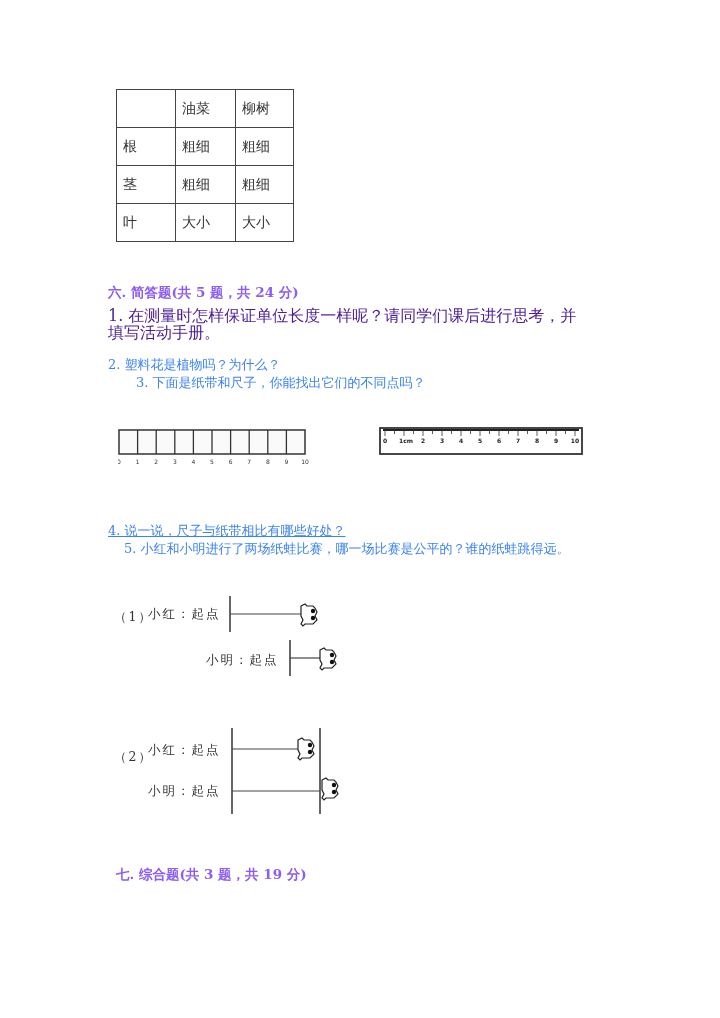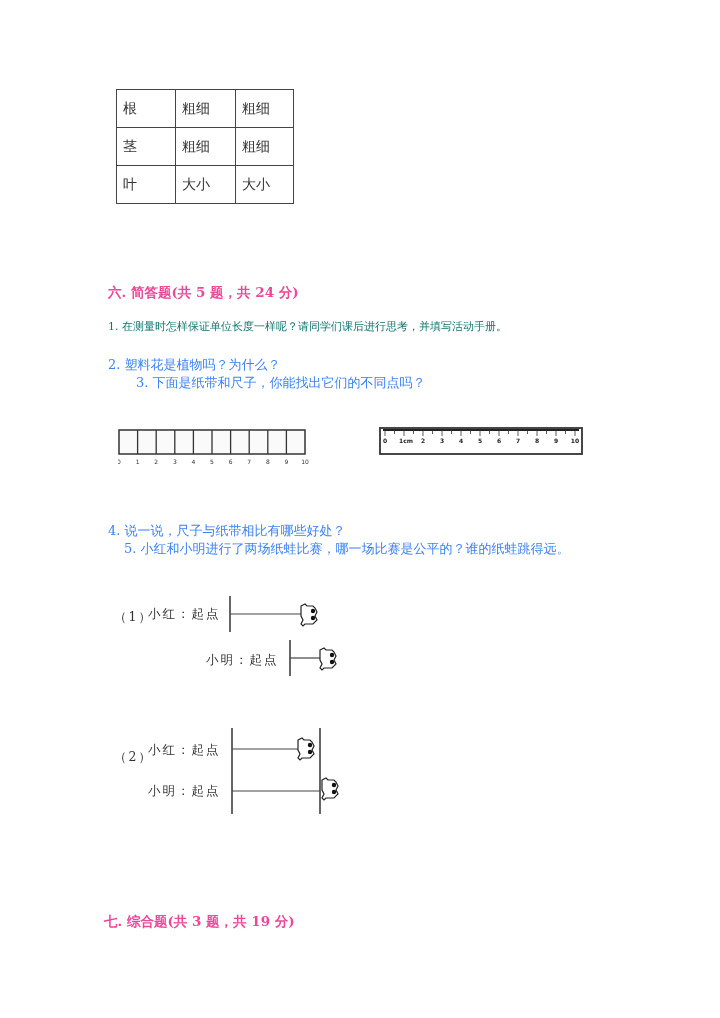--- a/index.html
+++ b/index.html
@@ -5,30 +5,35 @@
   html, body { margin:0; padding:0; background:#ffffff; }
   body { width:720px; height:1018px; position:relative; overflow:hidden;
          font-family:"DejaVu Serif", "Liberation Serif", serif; color:#222; }
   .abs { position:absolute; }
   table.traits { position:absolute; left:116px; top:89px; border-collapse:collapse;
                  font-family:"DejaVu Sans","Liberation Sans",sans-serif; font-size:14px; color:#333; }
   table.traits td { border:1.5px solid #444; height:37px; padding:0 6px; vertical-align:middle; }
   table.traits td.c0 { width:46px; }
   table.traits td.c1 { width:47px; }
   table.traits td.c2 { width:45px; }
-  .heading { font-size:13.5px; font-weight:bold; color:#ec4899; }
+  .heading { font-size:13.5px; font-weight:bold; color:#8b5cf6; }
   .line { font-size:13px; line-height:19px; color:#3b82f6; white-space:nowrap; }
-  .q1wrap { position:absolute; left:108px; top:318px; width:480px; font-size:11px; line-height:17px; color:#0f766e; }
+  .q1wrap { position:absolute; left:108px; top:307px; width:480px; font-size:16px; line-height:17px; color:#4c1d95; }
   .lbl { font-size:12.5px; color:#333; letter-spacing:2px; }
 </style>
 </head>
 <body>
 
 <table class="traits">
   <tbody>
+      <tr>
+    <td class="c0"></td>
+    <td class="c1">油菜</td>
+    <td class="c2">柳树</td>
+  </tr>
   <tr>
     <td class="c0">根</td>
     <td class="c1">粗细</td>
     <td class="c2">粗细</td>
   </tr>
   <tr>
     <td class="c0">茎</td>
     <td class="c1">粗细</td>
     <td class="c2">粗细</td>
   </tr>
@@ -112,21 +117,21 @@
         <text x="101" y="16">5</text>
       <text x="120" y="16">6</text>
         <text x="139" y="16">7</text>
         <text x="158" y="16">8</text>
       <text x="177" y="16">9</text>
         <text x="196" y="16">10</text>
     </g>
   </svg>
 </div>
 
-<div class="abs line" style="left:108px; top:521px;">4. 说一说，尺子与纸带相比有哪些好处？</div>
+<div class="abs line" style="left:108px; top:521px;text-decoration:underline;">4. 说一说，尺子与纸带相比有哪些好处？</div>
 <div class="abs line" style="left:108px; top:539px;margin-left:16px;">5. 小红和小明进行了两场纸蛙比赛，哪一场比赛是公平的？谁的纸蛙跳得远。</div>
 
 <div class="abs lbl" style="left:114px; top:609px;">（1）</div>
 <div class="abs lbl" style="left:148px; top:606px;">小红：起点</div>
 <div class="abs lbl" style="left:206px; top:652px;">小明：起点</div>
 <div class="abs" style="left:225px; top:596px;">
   <svg width="140" height="90" viewBox="0 0 140 90">
     <line x1="5" y1="0" x2="5" y2="36" stroke="#333" stroke-width="1.5"></line>
     <line x1="5" y1="18" x2="76" y2="18" stroke="#444" stroke-width="1.2"></line>
     <g transform="translate(74,6)">
@@ -159,13 +164,13 @@
         <circle cx="14" cy="16" r="2.2" fill="#111"></circle>
     </g>
     <g transform="translate(92,48)">
       <path d="M2 4 L6 2 L8 4 L14 4 L16 6 L18 10 L16 14 L18 18 L14 22 L6 22 L4 24 L2 22 L4 18 L2 14 Z" fill="#fff" stroke="#222" stroke-width="1.2"></path>
       <circle cx="14" cy="9" r="2.2" fill="#111"></circle>
         <circle cx="14" cy="16" r="2.2" fill="#111"></circle>
     </g>
   </svg>
 </div>
 
-<div class="abs heading" style="left:104px; top:866px;margin-top:47px;">七. 综合题(共 3 题，共 19 分)</div>
+<div class="abs heading" style="left:116px; top:866px;">七. 综合题(共 3 题，共 19 分)</div>
 
 </body></html>

